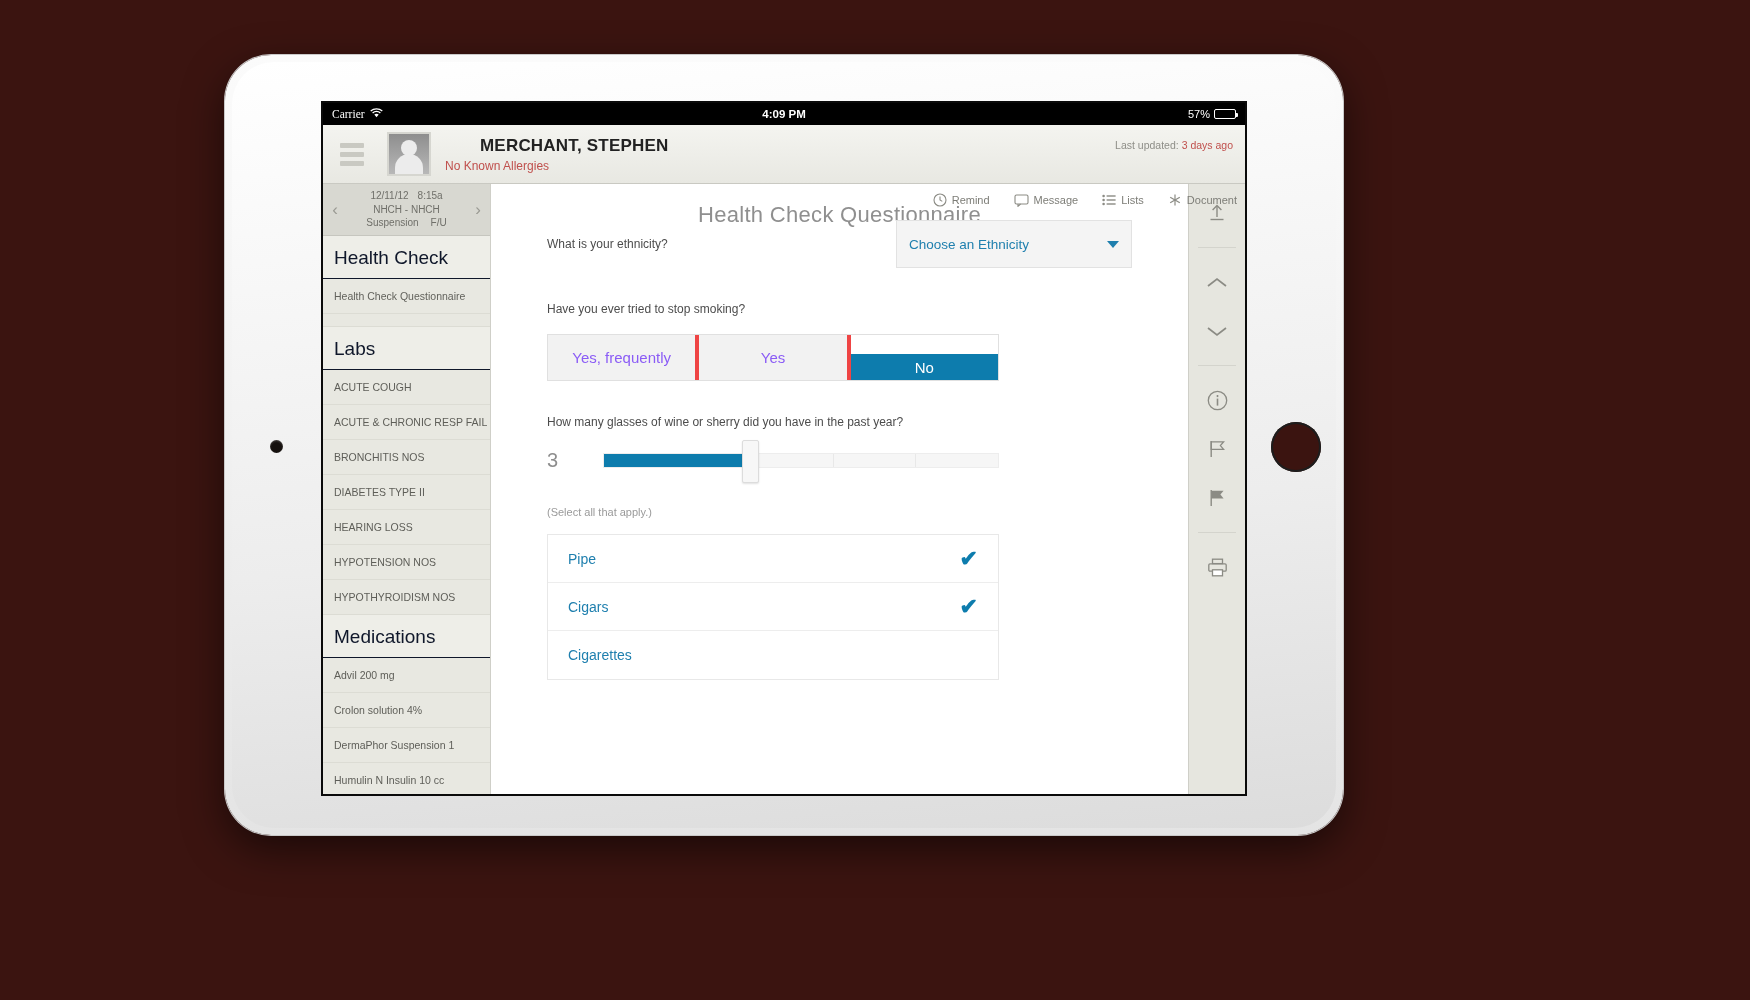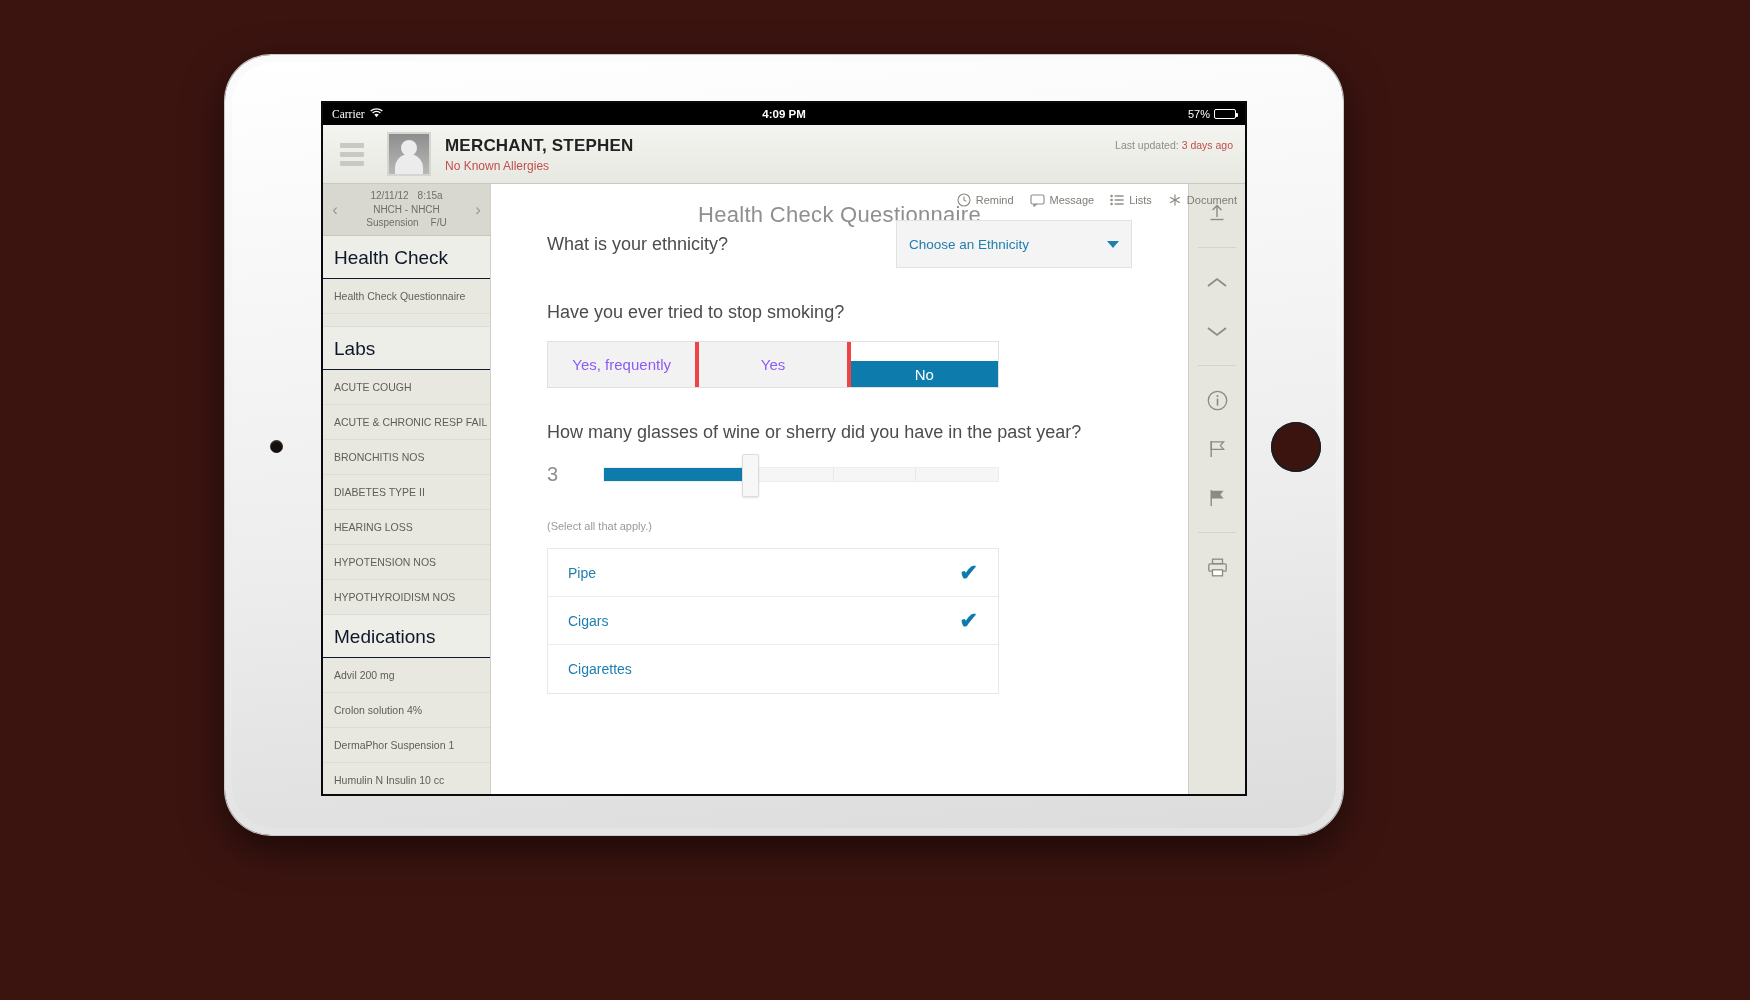--- a/index.html
+++ b/index.html
@@ -110,33 +110,33 @@
   #avatar .head {
     position: absolute; left: 50%; top: 6px; transform: translateX(-50%);
     width: 16px; height: 16px; border-radius: 50%; background: #ececec;
   }
   #avatar .body {
     position: absolute; left: 50%; bottom: 0; transform: translateX(-50%);
     width: 28px; height: 20px; border-radius: 14px 14px 0 0; background: #ececec;
   }
   #patient-name-block { margin-left: 14px; }
   #patient-name {
-    font-size: 17px; font-weight: bold; color: #222; letter-spacing: .2px;
+    font-size: 17px; font-weight: bold; color: #222; letter-spacing: .2px; margin-left: 35px;
   }
   #allergies { font-size: 12px; color: #c0504d; margin-top: 3px; }
   #last-updated {
     position: absolute; right: 12px; top: 14px;
     font-size: 10.5px; color: #8e8e88;
   }
   #last-updated b { color: #c0504d; font-weight: normal; }
 
   
   #action-bar {
     position: absolute; right: 8px; bottom: -24px;
-    display: flex; gap: 16px; align-items: center;
+    display: flex; gap: 24px; align-items: center;
     z-index: 5;
     justify-content: center;
   }
   .action-item {
     display: flex; align-items: center; gap: 5px;
     font-size: 11px; color: #7d7d77;
   }
   .action-item svg { display: block; }
 
   
@@ -201,21 +201,21 @@
     padding: 18px 0 10px 0;
     font-weight: normal;
     letter-spacing: .3px;
   }
   #scroll-content {
     position: absolute;
     top: 47px; left: 0; right: 0; bottom: 0;
     padding: 0 56px;
   }
   .q-block { margin-bottom: 34px; }
-  .q-label { font-size: 18px; color: #4c4c4c; }
+  .q-label { font-size: 12px; color: #4c4c4c; }
   .q-hint { font-size: 11px; color: #9a9a9a; margin-top: 5px; }
 
   
   #ethnicity-row {
     display: flex; align-items: center; justify-content: space-between;
     margin-top: -11px;
   }
   #ethnicity-select {
     width: 236px; height: 48px;
     background: #f4f4f4;

